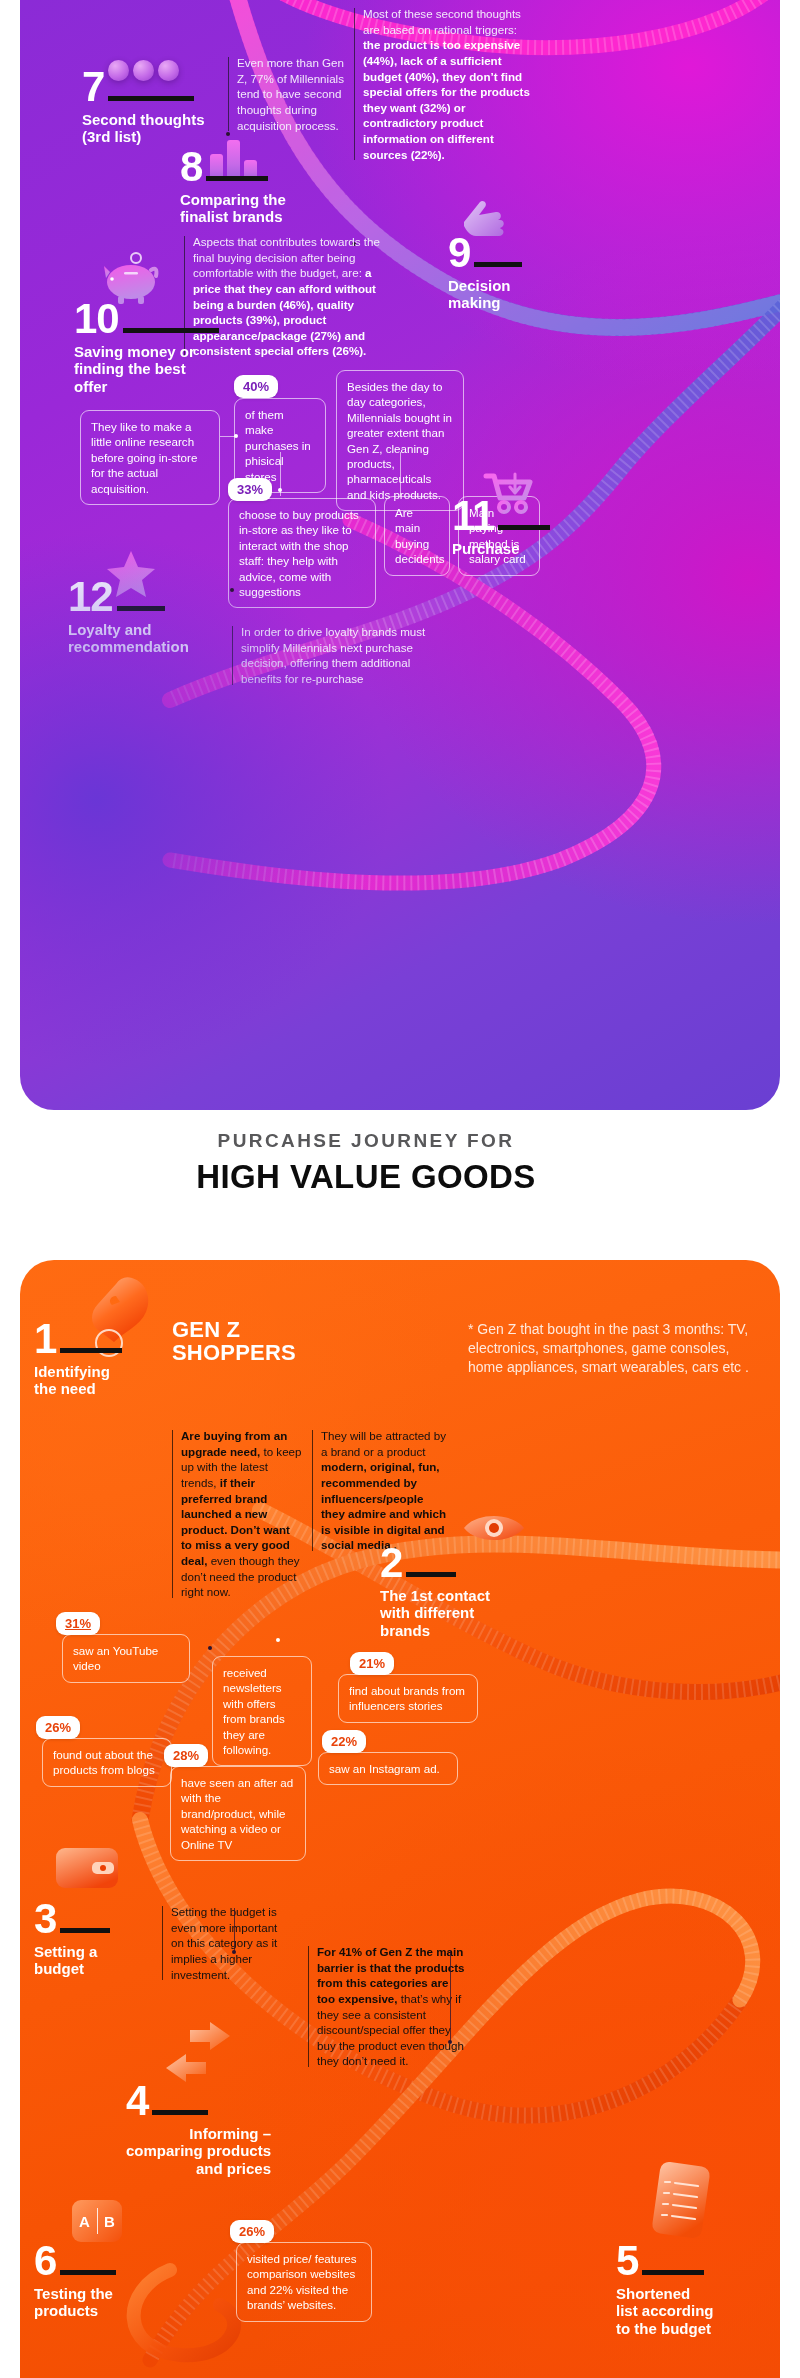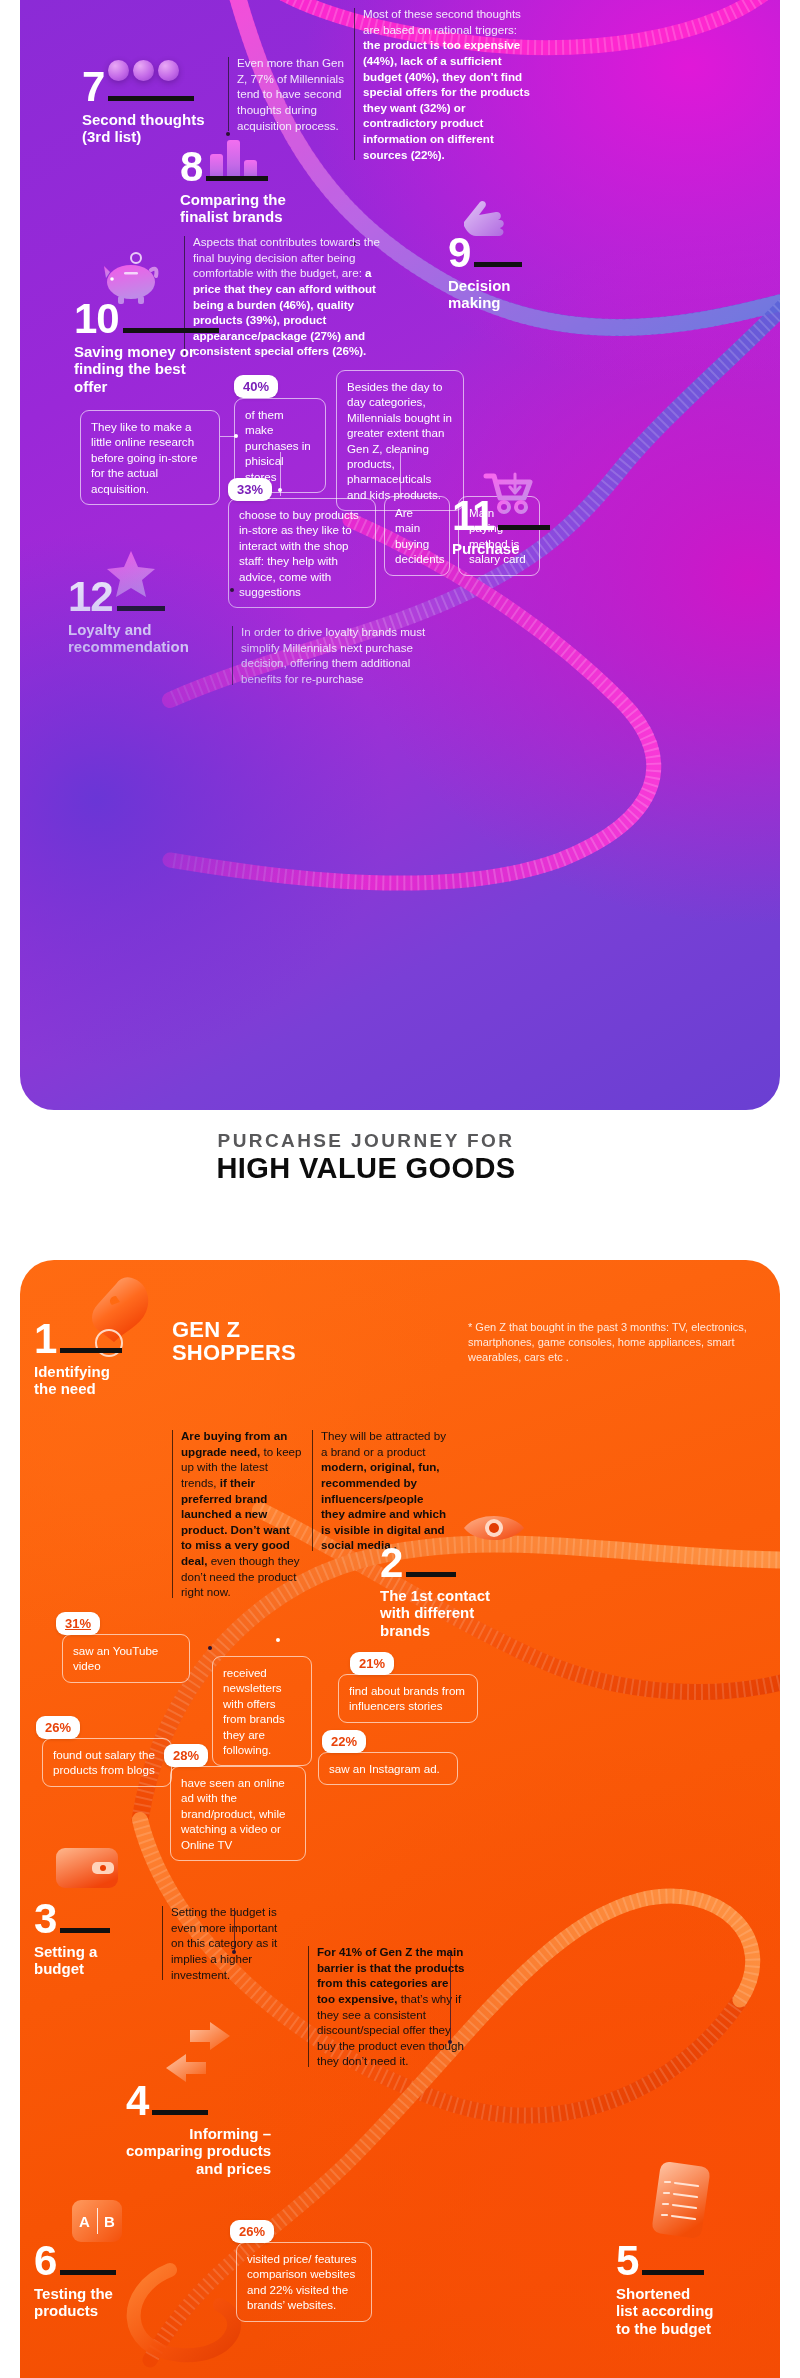--- a/index.html
+++ b/index.html
@@ -103,31 +103,31 @@
   .dot.lt { background:#fff; }
 
   
   .mid-title {
     position: absolute; left: 0; top: 1130px; width: 732px; text-align: center;
   }
   .mid-title .kicker {
     font-size: 19px; font-weight: 700; letter-spacing: 2.4px; color: #58585a;
   }
   .mid-title .main {
-    font-size: 29px; font-weight: 700; letter-spacing: .4px; color: #0c0c0c; 
+    font-size: 33px; font-weight: 700; letter-spacing: .4px; color: #0c0c0c; margin-top: 6px;
   }
 
   
   .genz-title {
     position: absolute; left: 172px; top: 1318px;
     font-size: 22px; font-weight: 700; line-height: 1.06; color: #fff; letter-spacing: .2px;
   }
   .genz-foot {
     position: absolute; left: 468px; top: 1320px; width: 300px;
-    font-size: 11px; line-height: 1.36; color: #ffe9dd;
+    font-size: 14px; line-height: 1.36; color: #ffe9dd;
   }
 
   
   .icon { position: absolute; }
 
   .dots-icon span{
     display:inline-block;width:21px;height:21px;border-radius:50%;
     background:radial-gradient(circle at 34% 28%, #e9a9f5 0%, #c46ae8 55%, #9a3fd0 100%);
     margin-right:4px; box-shadow: 0 2px 6px rgba(40,0,60,.3);
   }
@@ -421,32 +421,32 @@
     <span>31%</span>
   </div>
   <div class="card" style="left:42px; top:374px; width:128px;">
     <span>saw an YouTube video</span>
   </div>
 
   <div class="badge orange" style="left:16px; top:456px;">
     <span>26%</span>
   </div>
   <div class="card" style="left:22px; top:478px; width:130px;">
-    <span>found out salary the products from blogs</span>
+    <span>found out about the products from blogs</span>
   </div>
 
   <div class="card" style="left:192px; top:396px; width:100px;">
     <span>received newsletters with offers from brands they are following.</span>
   </div>
 
   <div class="badge orange" style="left:144px; top:484px;">
     <span>28%</span>
   </div>
   <div class="card" style="left:150px; top:506px; width:136px;">
-    <span>have seen an online ad with the brand/product, while watching a video or Online TV</span>
+    <span>have seen an after ad with the brand/product, while watching a video or Online TV</span>
   </div>
 
   <div class="badge orange" style="left:330px; top:392px;">
     <span>21%</span>
   </div>
   <div class="card" style="left:318px; top:414px; width:140px;">
     <span>find about brands from influencers stories</span>
   </div>
 
   <div class="badge orange" style="left:302px; top:470px;">

